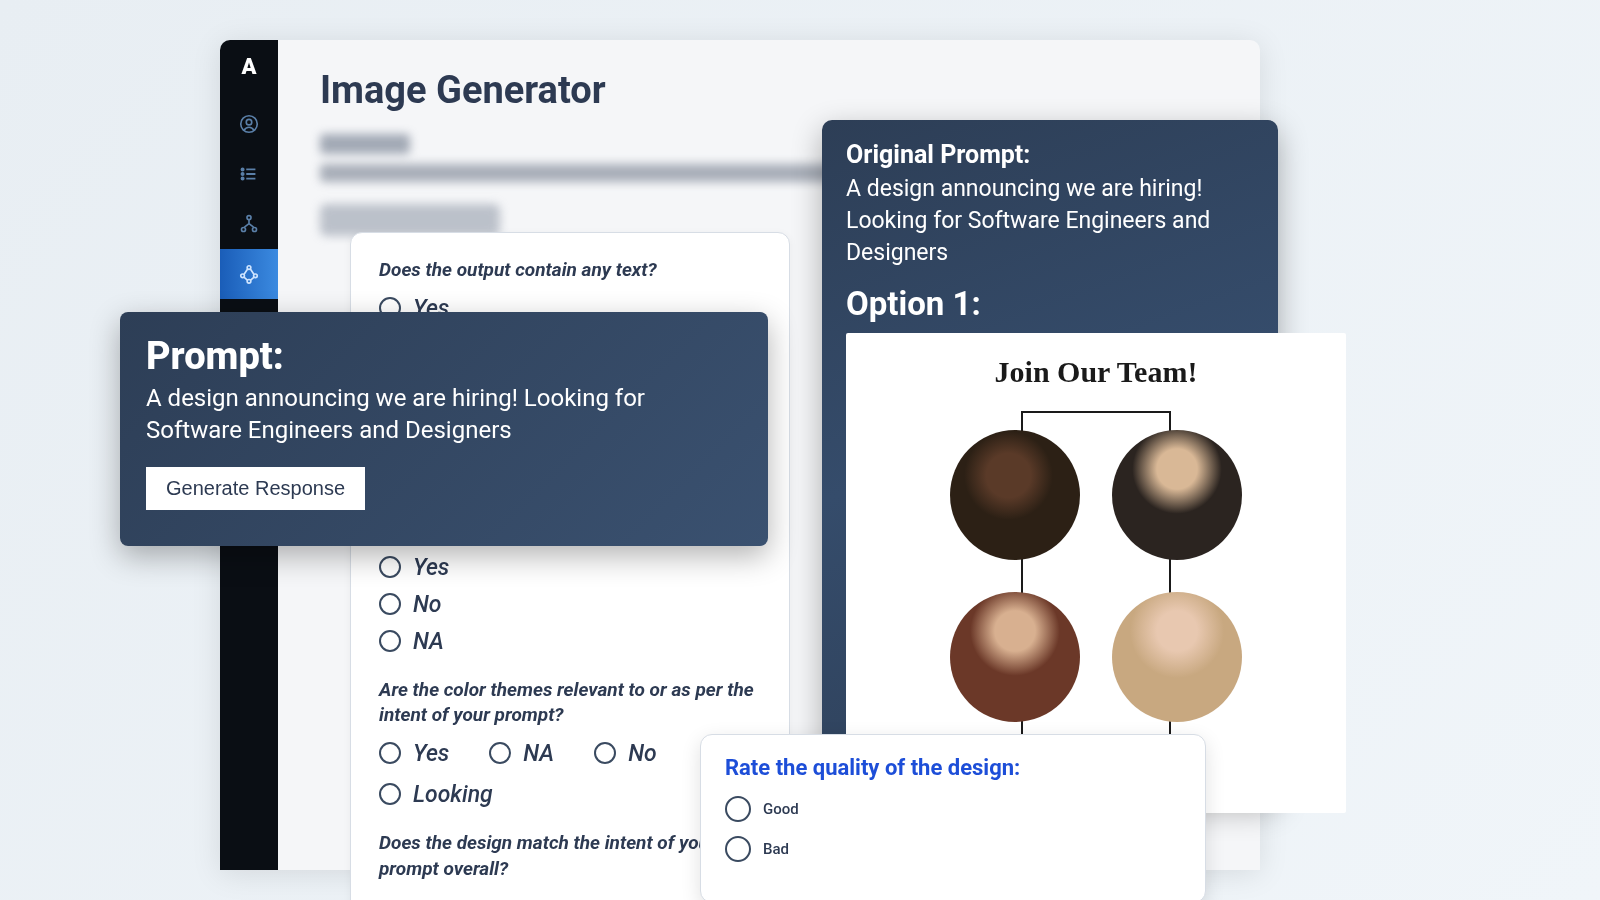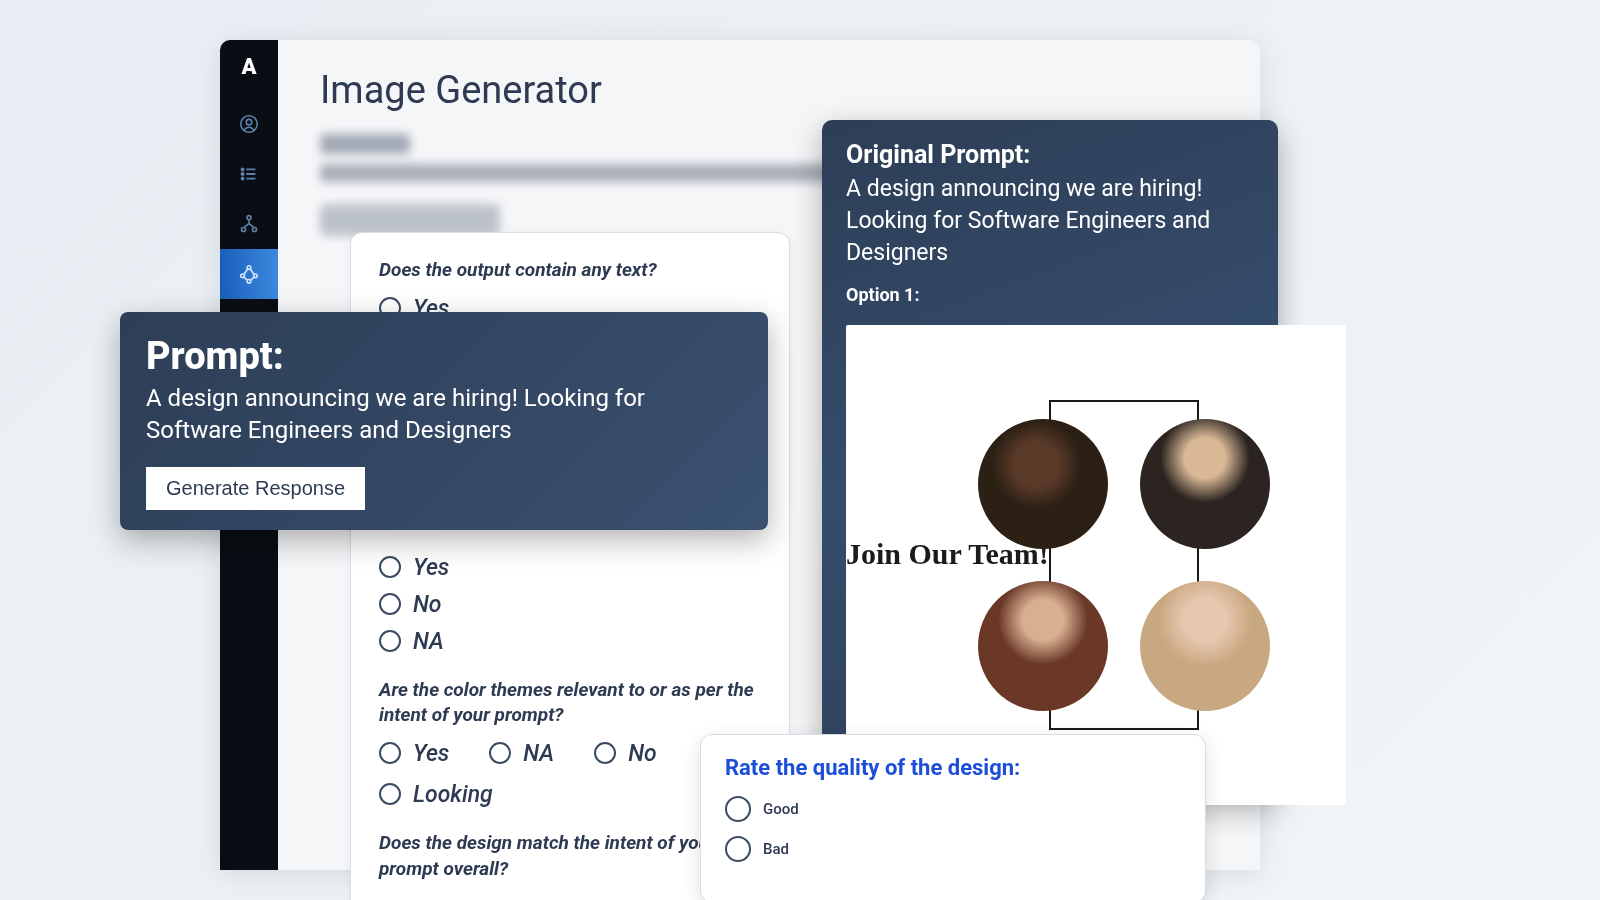--- a/index.html
+++ b/index.html
@@ -58,21 +58,21 @@
 .sidebar-item svg { width: 22px; height: 22px; }
 
 
 .main {
   flex: 1;
   padding: 28px 42px;
   position: relative;
 }
 .page-title {
   font-size: 38px;
-  font-weight: 400;
+  font-weight: 700;
   color: #2d3a52;
   margin-bottom: 22px;
 }
 .blurred-block {
   filter: blur(5px);
   opacity: 0.55;
   margin-bottom: 18px;
 }
 .blur-label { height: 20px; background: #5f6b7f; width: 90px; border-radius: 4px; margin-bottom: 10px; }
 .blur-line { height: 18px; background: #6a7485; border-radius: 4px; margin-bottom: 8px; }
@@ -110,21 +110,21 @@
 .q-hidden-gap { height: 210px; }
 
 
 .prompt-card {
   position: absolute;
   left: 120px;
   top: 312px;
   width: 648px;
   background: linear-gradient(135deg, #2d3e56 0%, #3a5170 100%);
   border-radius: 8px;
-  padding: 22px 26px 20px;
+  padding: 22px 26px 36px;
   box-shadow: 0 10px 30px rgba(0,0,0,0.3);
   color: #fff;
 }
 .prompt-heading { font-size: 38px; font-weight: 800; margin-bottom: 4px; }
 .prompt-text { font-size: 24px; line-height: 1.35; margin-bottom: 20px; font-weight: 400; }
 .generate-btn {
   background: #fff; color: #2d3a52; border: none; border-radius: 0;
   padding: 10px 20px; font-size: 20px; font-weight: 500; cursor: pointer;
 }
 
@@ -136,25 +136,25 @@
   width: 456px;
   height: 680px;
   background: linear-gradient(160deg, #2d3e56 0%, #354c6b 45%, #2d3e56 100%);
   border-radius: 10px;
   padding: 20px 24px;
   box-shadow: 0 10px 30px rgba(0,0,0,0.3);
   color: #fff;
 }
 .orig-label { font-size: 25px; font-weight: 700; margin-bottom: 4px; }
 .orig-text { font-size: 23px; line-height: 1.4; margin-bottom: 14px; }
-.option-label { font-size: 18px; font-weight: 700; margin-bottom: 20px; }
+.option-label { font-size: 33px; font-weight: 700; margin-bottom: 10px; }
 
 .design-preview {
   background: #fff; border-radius: 2px; width: 500px; height: 480px;
-  margin: 0 auto; padding: 22px 0; display: flex; flex-direction: row; align-items: center;
+  margin: 0 auto; padding: 22px 0; display: flex; flex-direction: column; align-items: center;
 }
 .design-title { font-family: Georgia, 'Times New Roman', serif; font-weight: 900; font-size: 30px; color: #1a1a1a; margin-bottom: 22px; }
 .avatar-frame { width: 150px; height: 330px; border: 2px solid #1a1a1a; position: relative; }
 .avatar-grid {
   position: absolute; left: 50%; top: 50%; transform: translate(-50%, -50%);
   display: grid; grid-template-columns: repeat(2, 150px); grid-template-rows: repeat(2, 150px);
   gap: 12px;
 }
 .avatar { width: 130px; height: 130px; border-radius: 50%; margin: auto; }
 .av1 { background: radial-gradient(circle at 45% 35%, #5a3a28 20%, #2c2015 40%), linear-gradient(#9a8560, #6b6240); }

